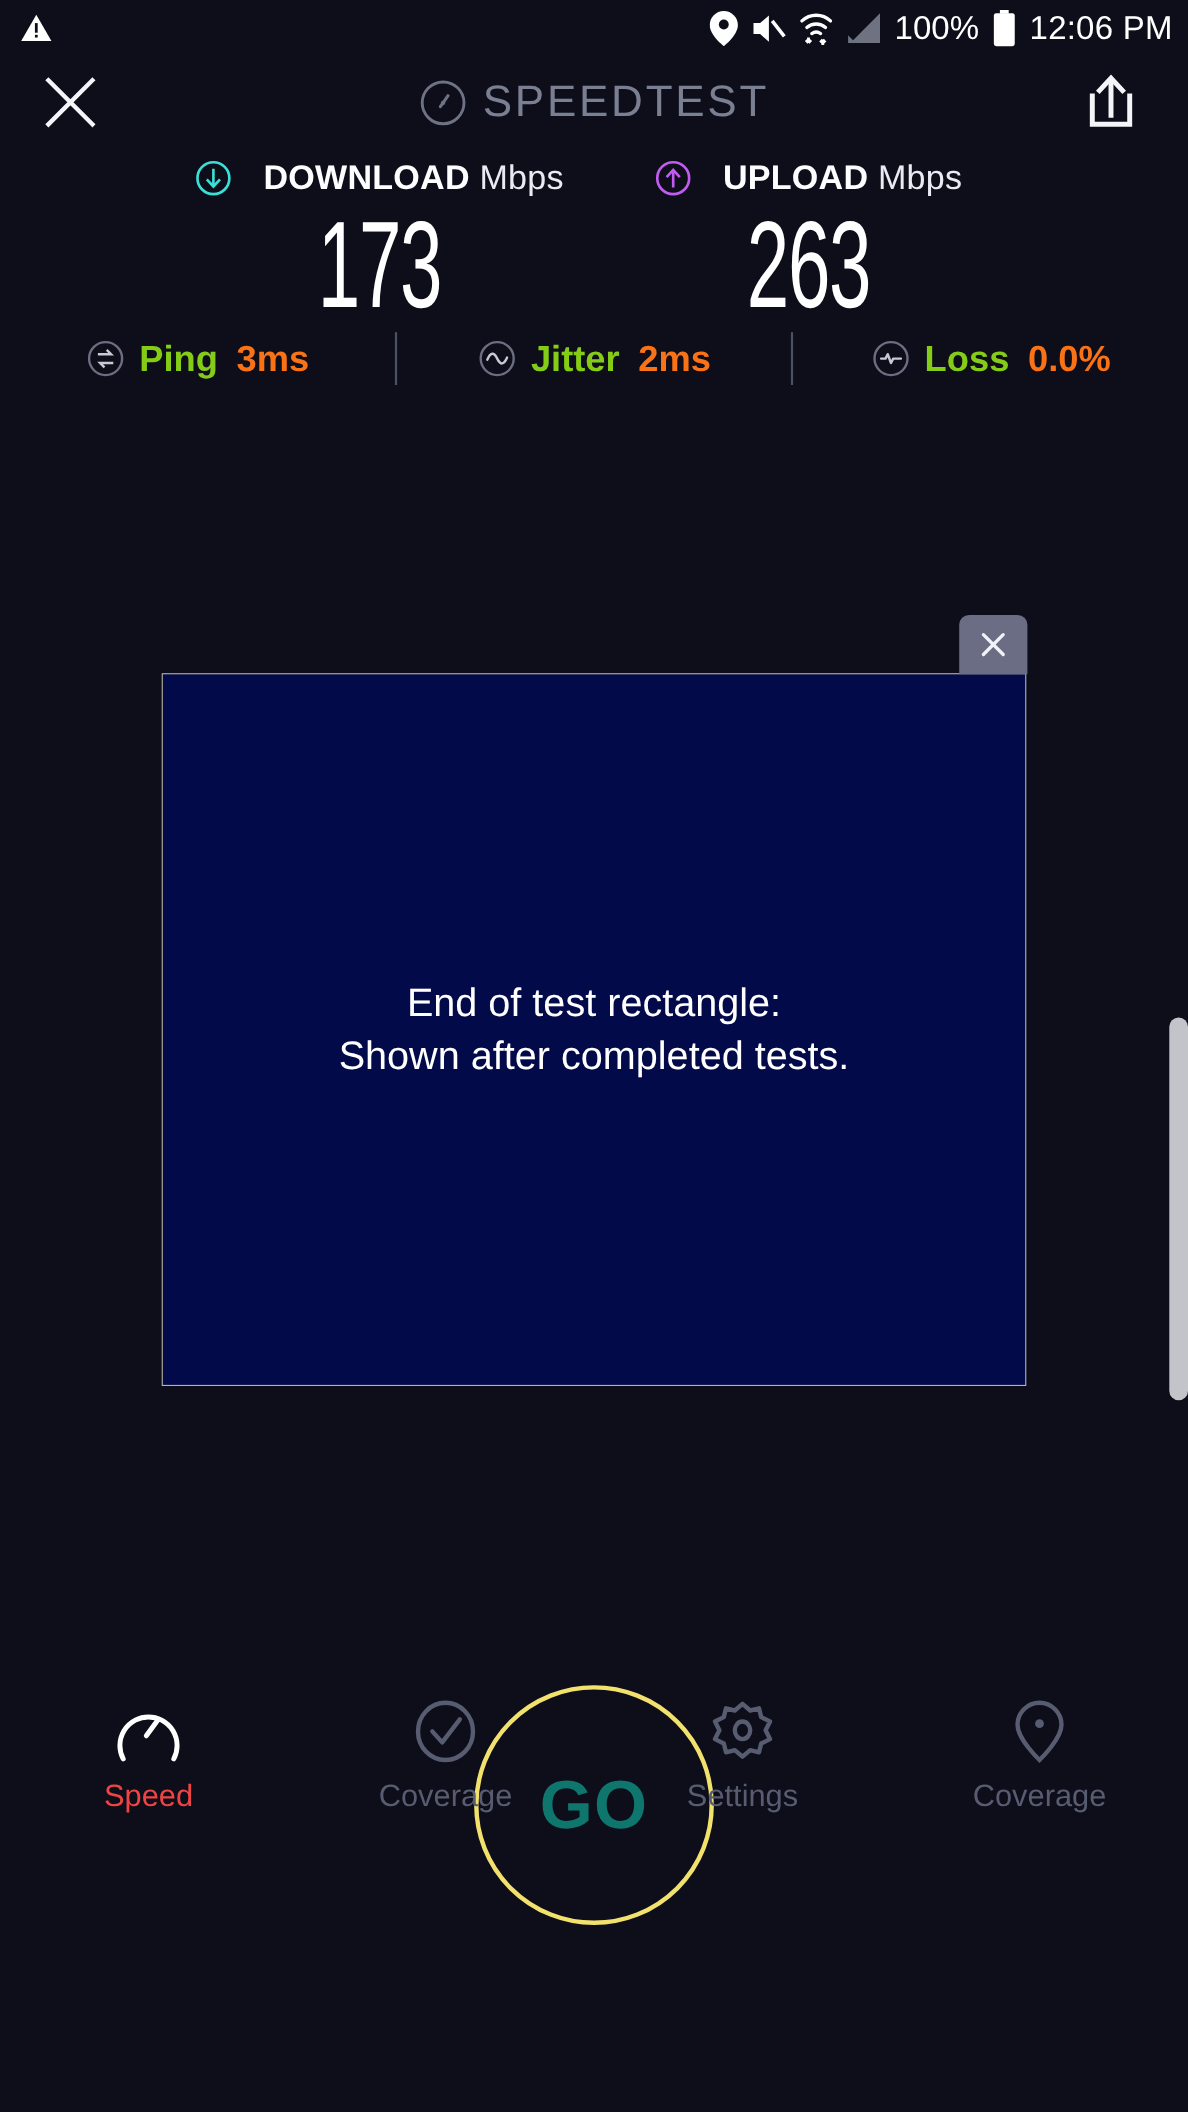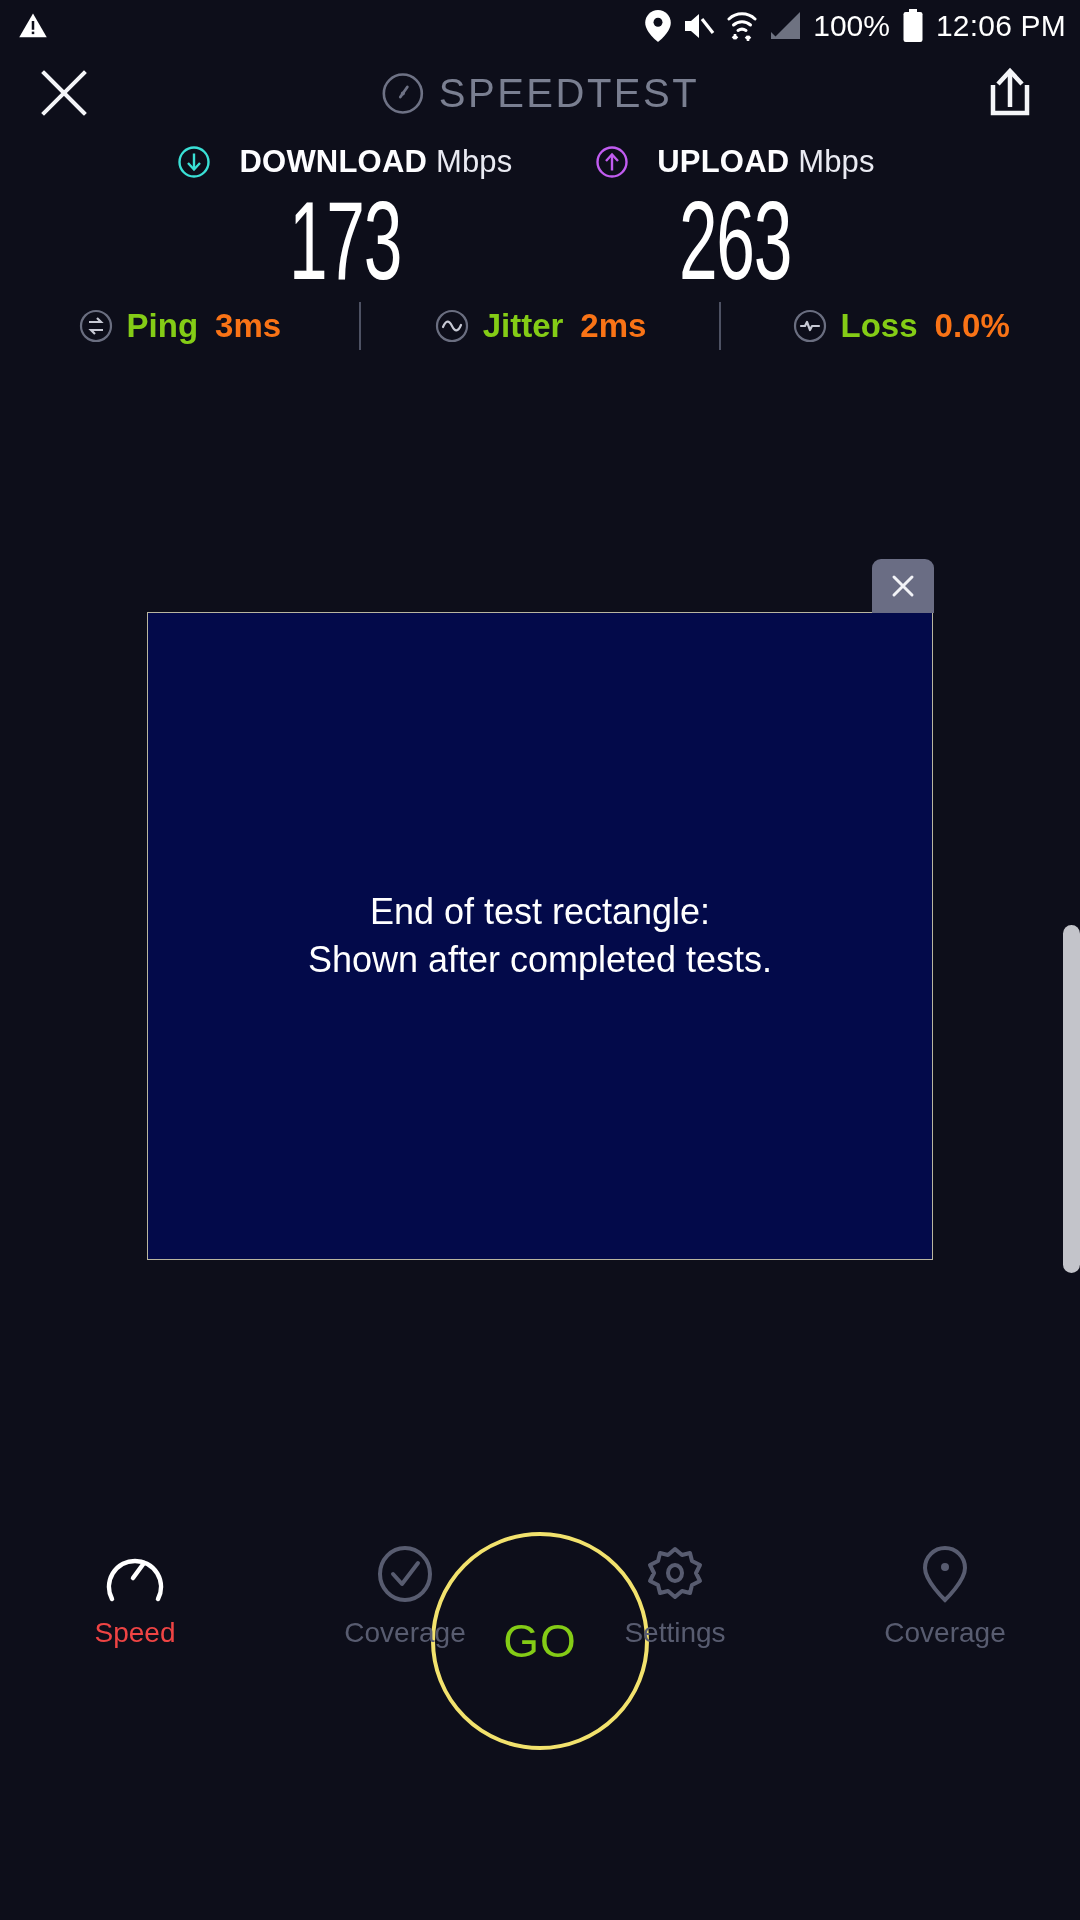--- a/index.html
+++ b/index.html
@@ -127,21 +127,21 @@
   .go-btn {
     position:absolute; left:50%; top:1532px;
     transform:translateX(-50%);
     width:218px; height:218px;
     border:4px solid #f2e26d;
     border-radius:50%;
     display:flex; align-items:center; justify-content:center;
     background:transparent;
   }
   .go-label {
-    color:#84cc16; font-size:46px; font-weight:400; letter-spacing:1px;
+    color:#0f766e; font-size:62px; font-weight:700; letter-spacing:1px;
   }
 
   
   .bottomnav {
     position:absolute; left:0; bottom:0;
     width:1080px; height:145px;
     display:flex;
   }
   .nav-item {
     flex:1 1 0;

